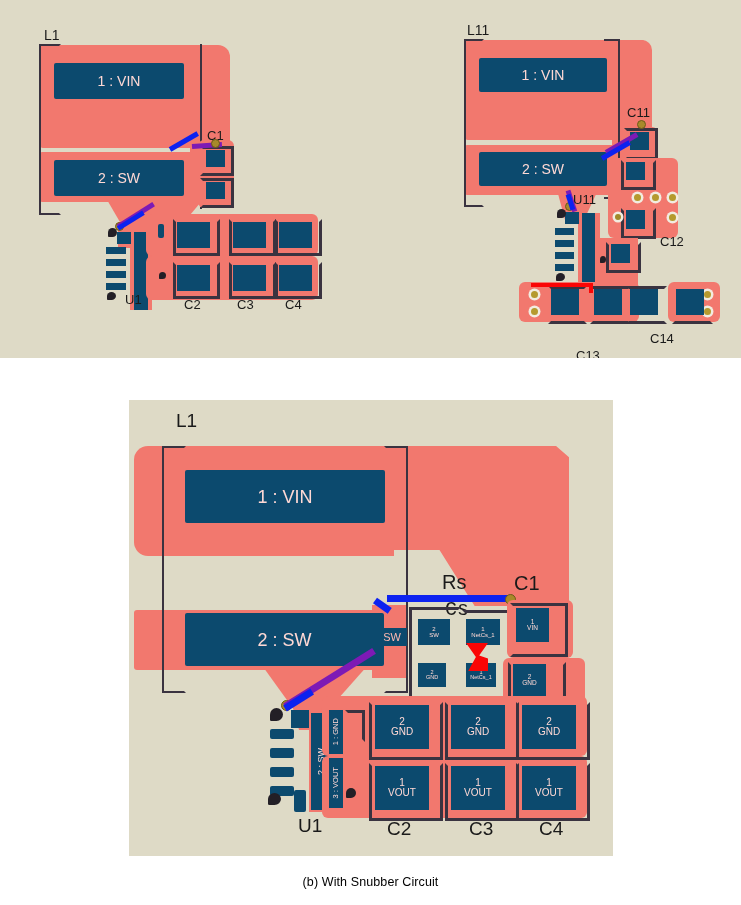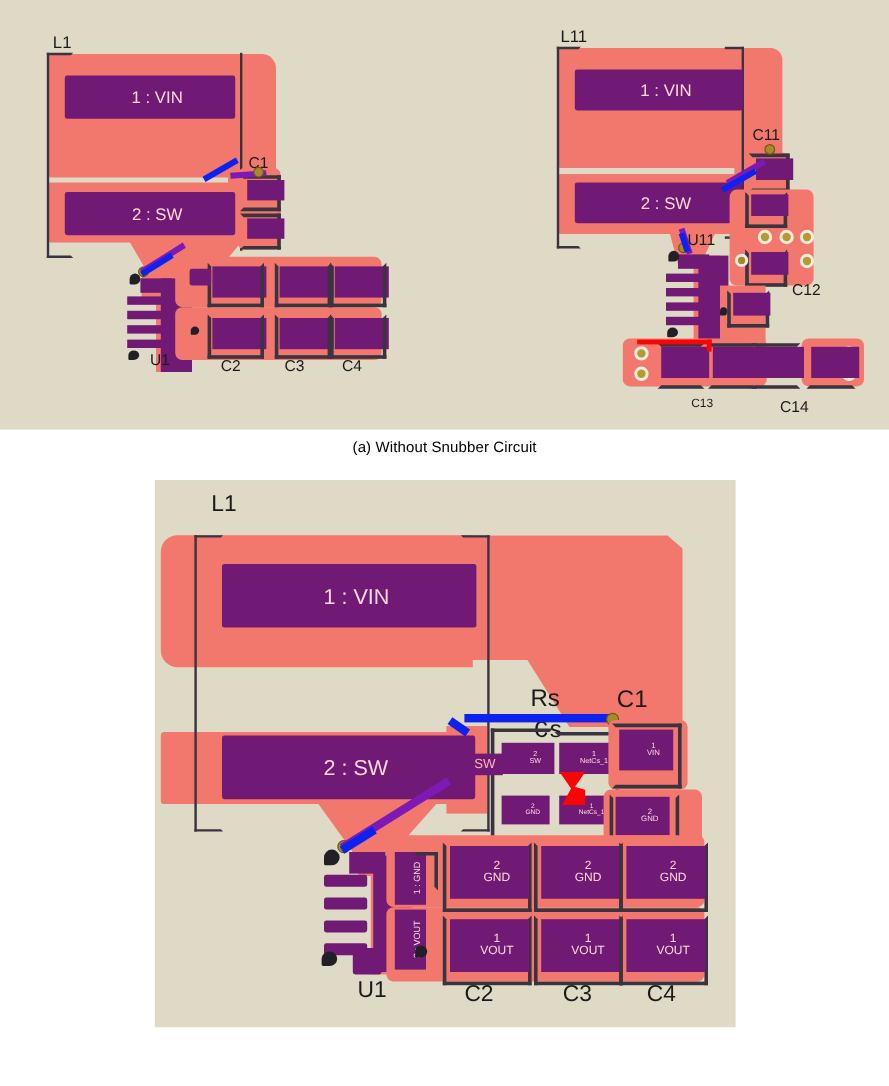--- a/index.html
+++ b/index.html
@@ -50,30 +50,29 @@
   #caption-b { left: 0; top: 875px; }
 
   
   .cu {               
     position: absolute;
     background: #f2786e;
   }
   .cu.round { border-radius: 6px; }
   .pad {              
     position: absolute;
-    background: #701a75;
+    background: #0c4a6e;
     color: #ffd9d5;
     display: flex;
     flex-direction: column;
     align-items: center;
     justify-content: center;
     line-height: 1.0;
     text-align: center;
     font-family: "Liberation Sans", sans-serif;
-    padding-left: 12px;
   }
   .pad.r2 { border-radius: 2px; }
   .ref {              
     position: absolute;
     color: #1a1a1a;
     font-family: "Liberation Sans", sans-serif;
     white-space: nowrap;
   }
   .trace-blue {
     position: absolute;
@@ -280,25 +279,24 @@
 
     <div class="pad" style="left:630px; top:289px; width:28px; height:26px;"></div>
     <div class="frame" style="left:626px; top:286px; width:35px; height:32px; border-left-color:transparent; border-right-color:transparent;"></div>
 
     <div class="pad" style="left:676px; top:289px; width:28px; height:26px;"></div>
     <div class="frame open-top" style="left:672px; top:286px; width:35px; height:32px; border-left-color:transparent; border-right-color:transparent;"></div>
 
     <div class="trace-red" style="left:531px; top:283px; width:62px; height:4px;"></div>
     <div class="trace-red" style="left:589px; top:283px; width:4px; height:10px;"></div>
 
-    <div class="ref" style="left:576px; top:331px; font-size:10px;">C13</div>
+    <div class="ref" style="left:576px; top:348px; font-size:13px;">C13</div>
     <div class="ref" style="left:650px; top:331px; font-size:13px;">C14</div>
   </div>
 
-  <div class="caption" id="caption-a">(a) Without Snubber Circuit</div>
 
   <div class="panel" id="panel-b">
 
     <div class="cu" style="left:5px; top:46px; width:260px; height:110px; border-top-left-radius:14px; border-bottom-left-radius:14px;"></div>
     <div class="cu" style="left:255px; top:46px; width:185px; height:160px;
                 clip-path: polygon(0% 0%, 93% 0%, 100% 7%, 100% 100%, 49% 100%, 30% 65%, 0% 65%);"></div>
 
     <div class="cu" style="left:5px; top:210px; width:250px; height:60px; border-radius:3px;"></div>
     <div class="cu" style="left:243px; top:205px; width:34px; height:73px;"></div>
 
@@ -423,14 +421,15 @@
     <div class="pad" style="left:393px; top:366px; width:54px; height:44px; font-size:10px;">
       <span>1</span>
       <span>VOUT</span>
     </div>
 
     <div class="ref" style="left:258px; top:418px; font-size:19px;">C2</div>
     <div class="ref" style="left:340px; top:418px; font-size:19px;">C3</div>
     <div class="ref" style="left:410px; top:418px; font-size:19px;">C4</div>
   </div>
 
+  <div class="caption" id="caption-b">(b) With Snubber Circuit</div>
 
 </div>
 
 </body></html>

